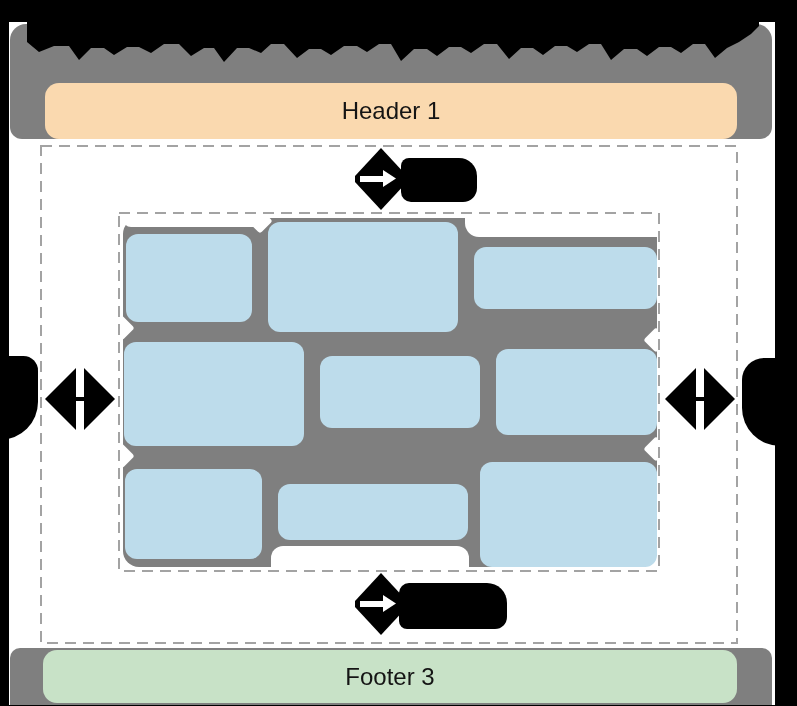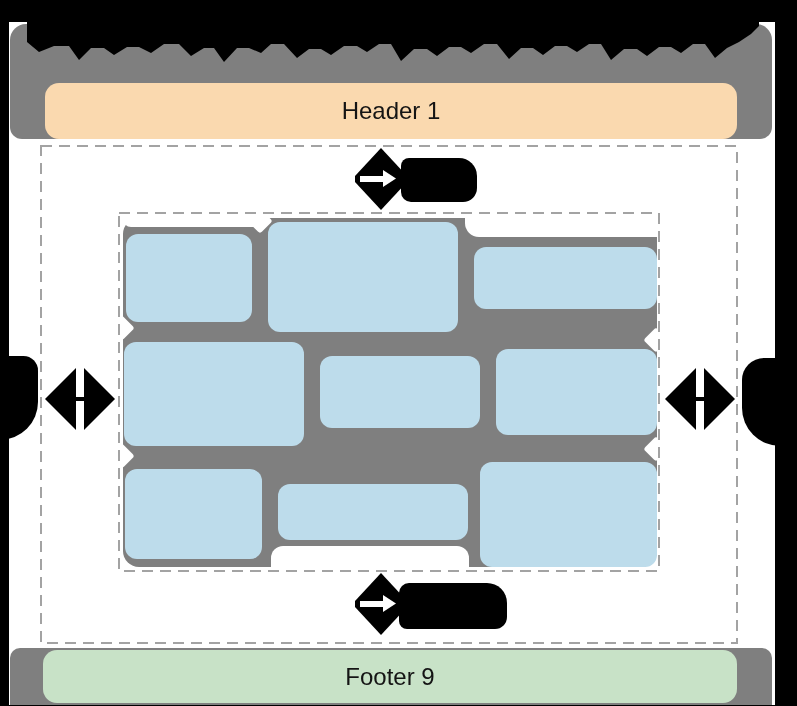--- a/index.html
+++ b/index.html
@@ -128,19 +128,19 @@
       <div class="shaft"></div>
     </div>
 
     <div class="arrow-h" style="left:656px;top:346px;">
       <div class="tri-l"></div>
       <div class="tri-r"></div>
       <div class="shaft"></div>
     </div>
 
     <div class="bar footer-bar">
-      <span>Footer 9</span>
+      <span>Footer 3</span>
     </div>
   </div>
 
   <div class="label-blob left-edge-label"></div>
   <div class="label-blob right-edge-label"></div>
 </div>
 
 </body></html>

